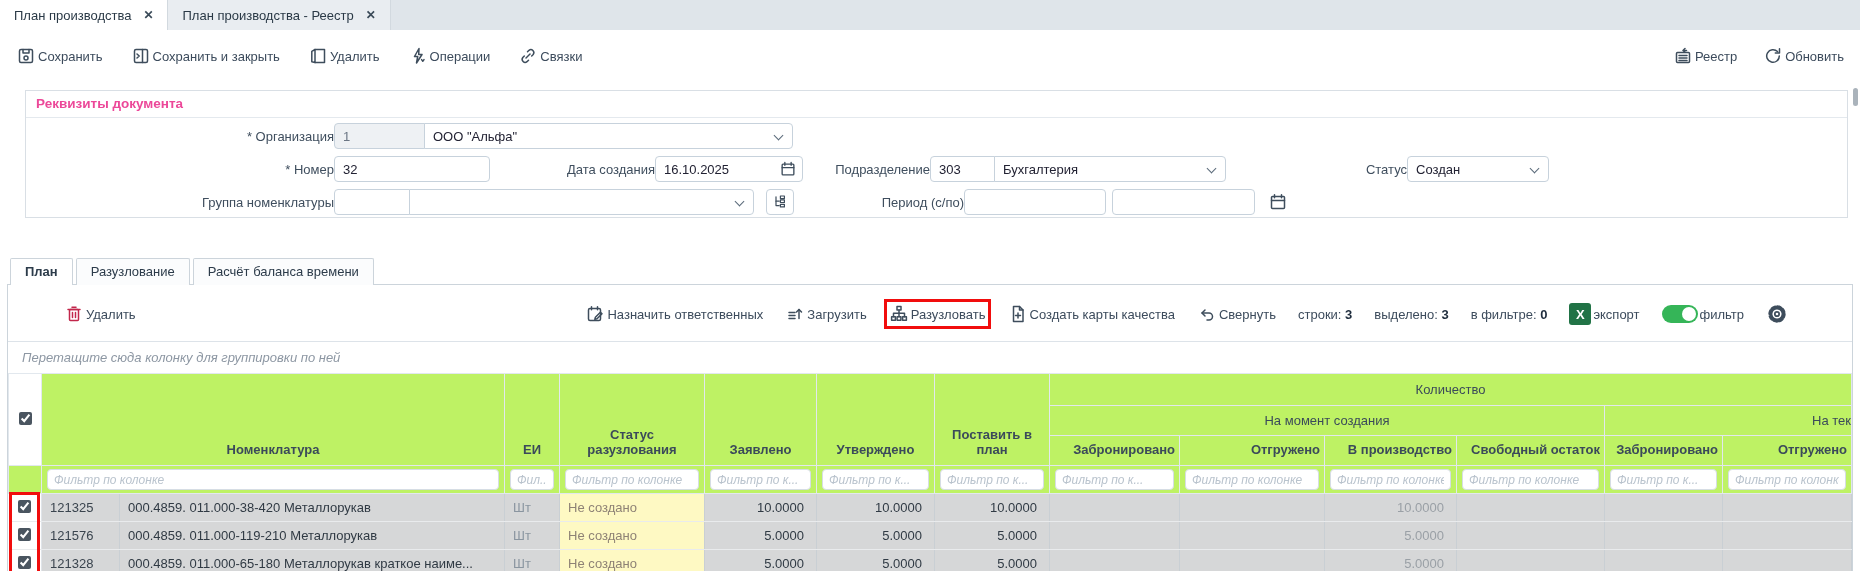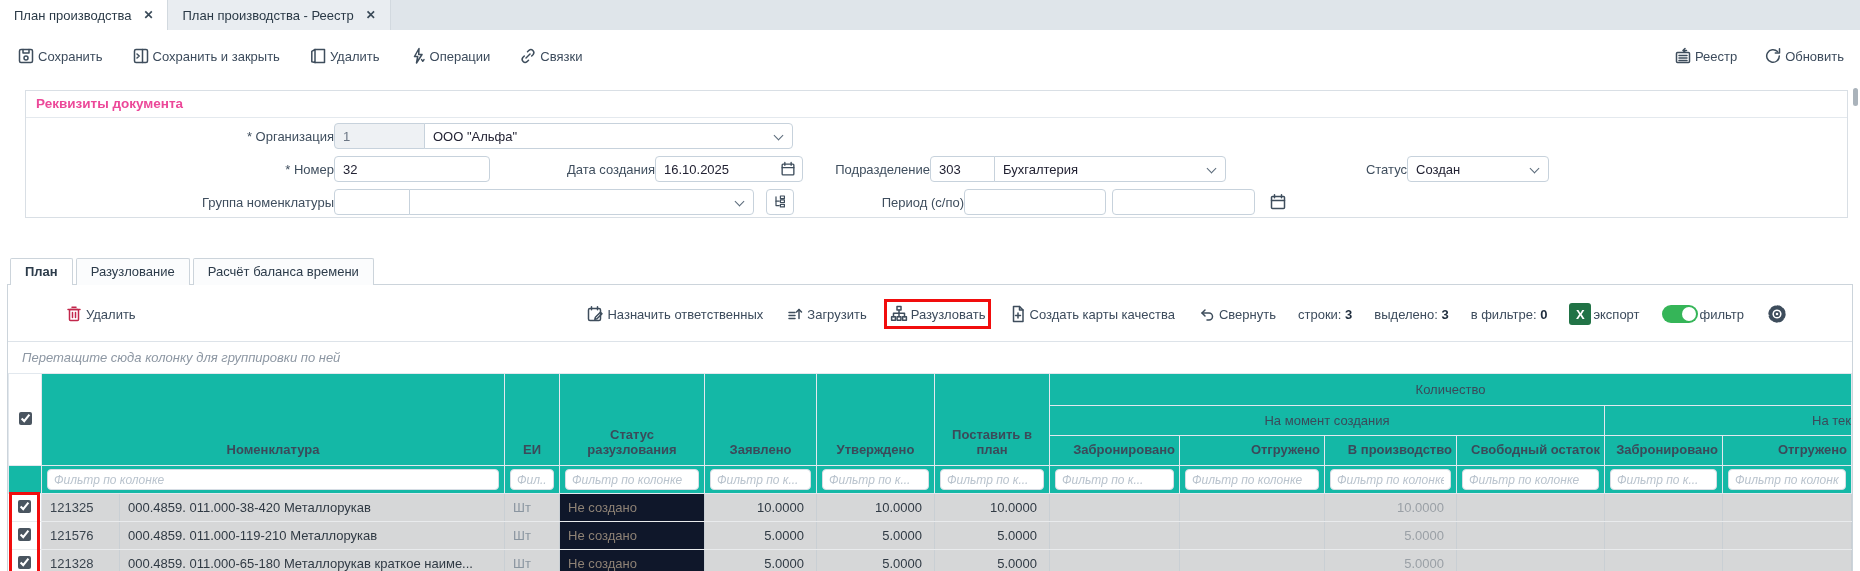--- a/index.html
+++ b/index.html
@@ -67,40 +67,40 @@
   .knob { position:absolute; right:2px; top:2px; width:14px; height:14px; border-radius:50%;
           background:#fff; display:block; }
   .annotated { outline:3px solid #f10d0d; outline-offset:2px; }
   .hint { height:32px; padding:8px 14px; font-style:italic; color:#8d97a3; font-size:13px;
           border-top:1px solid #dde3e9; }
 
   
   table { border-collapse:collapse; table-layout:fixed; width:100%; }
   th, td { overflow:hidden; white-space:nowrap; }
   thead th { border:1px solid #e2e8ee; font-weight:bold; color:#3b4a5a; font-size:13px;
-             background:#14b8a6; }
+             background:#bef264; }
   .h-g1 th { height:32px; }
   .h-g2 th { height:30px; }
   .h-titles th { height:30px;text-align:right; }
   .h-filters th { height:28px; padding:3px 5px; }
   .th-bottom { vertical-align:bottom; padding:4px 4px 8px; text-align:center; white-space:normal; }
   .grp { text-align:center; font-weight:normal; color:#3b4a5a; }
   .grp-right { text-align:right; padding-right:0; font-weight:normal; }
   .filter { width:100%; height:21px; border:1px solid #d6dde4; border-radius:4px; padding:0 6px;
             font-size:12px; font-family:inherit; }
   .filter::placeholder { color:#b9c3cd; font-style:italic; }
   tbody td { height:28px; border-right:1px solid #c9cfd4; border-bottom:1px solid #e9ebed;
              background:#d6d7d8; font-size:13px; color:#303a44; padding:0 8px; }
   tbody tr:last-child td { border-bottom:1px solid #c4cacf; }
   td.cb, th.cb-h { background:#fff; text-align:center; padding:0; }
   td.cb { border-right:1px solid #dfe4e9; }
   input[type="checkbox"] { width:13px; height:13px; accent-color:#4a5560; }
   td.idc { color:#3a444e; }
   td.unit { color:#8a95a0; }
-  td.status { background:#0f172a; color:#8e8275; }
+  td.status { background:#fef9c3; color:#8e8275; }
   td.num { text-align:right; padding-right:12px; }
   td.num.dim { color:#9aa0a6; }
 
   .red-frame-rows { position:absolute; left:1px; top:207px; width:31px; height:90px;
                     border:3px solid #f10d0d; z-index:5; pointer-events:none; }
   .scroll-thumb { position:absolute; right:2px; top:88px; width:5px; height:18px;
                   background:#aab3bb; border-radius:3px; }
 </style>
 </head>
 <body>

